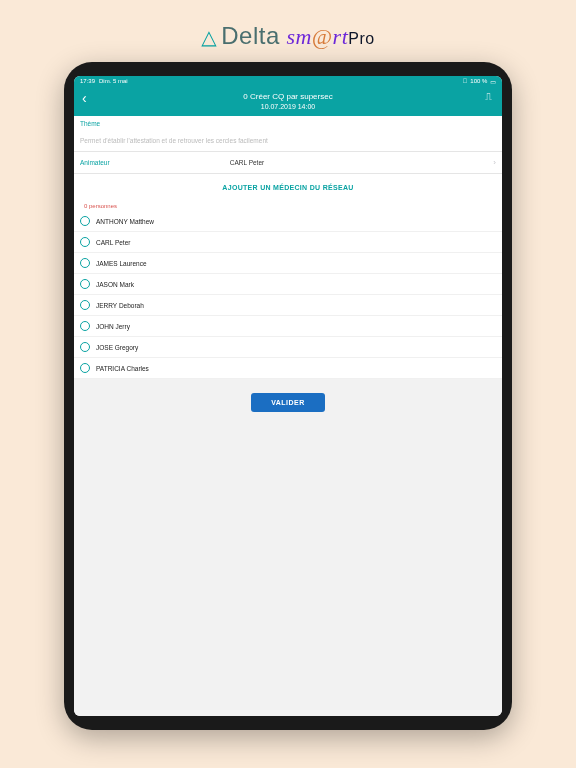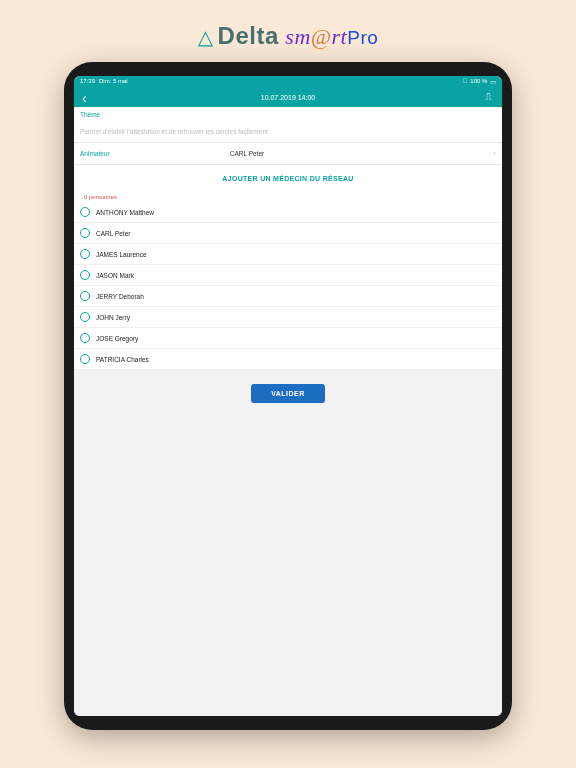--- a/index.html
+++ b/index.html
@@ -10,24 +10,24 @@
     font-family: -apple-system, Helvetica, Arial, sans-serif;
     overflow: hidden;
   }
   .page-title {
     text-align: center;
     padding: 22px 0 12px;
     font-size: 22px;
     letter-spacing: 0.5px;
   }
   .page-title .tri { color: #0aa3a3; font-size: 20px; margin-right: 4px; }
-  .page-title .delta { color: #4a6f6f; font-weight: 700; font-size: 24px; margin-top: 14px; }
+  .page-title .delta { color: #4a6f6f; font-weight: 400; font-size: 24px; margin-top: 14px; }
   .page-title .smart { color: #6d28d9; font-style: italic; font-size: 22px; font-family: cursive; }
   .page-title .at { color: #d77b3a; font-style: italic; font-size: 22px; font-family: cursive; }
-  .page-title .pro { color: #1d4ed8; font-size: 19px; font-style: normal; }
+  .page-title .pro { color: #0f172a; font-size: 16px; font-style: normal; }
 
   .tablet {
     width: 448px;
     height: 668px;
     background: #1a1a1a;
     border-radius: 28px;
     margin: 0 auto;
     padding: 14px 10px;
     box-shadow: 0 8px 28px rgba(0,0,0,0.3);
     position: relative;
@@ -173,20 +173,21 @@
       </div>
       <div class="status-right">
         <span>􀙇</span>
         <span>100 %</span>
         <span>▭</span>
       </div>
     </div>
 
     <div class="nav-bar">
       <span class="back-chevron">‹</span>
+      <div class="nav-title">0 Créer CQ par supersec</div>
       <div class="nav-subtitle">10.07.2019 14:00</div>
       <span class="action-icon">⎍</span>
     </div>
 
     <div class="section theme-row">
       <span class="theme-label">Thème</span>
       <span class="theme-text">Permet d'établir l'attestation et de retrouver les cercles facilement</span>
     </div>
 
     <div class="section animateur-row">

